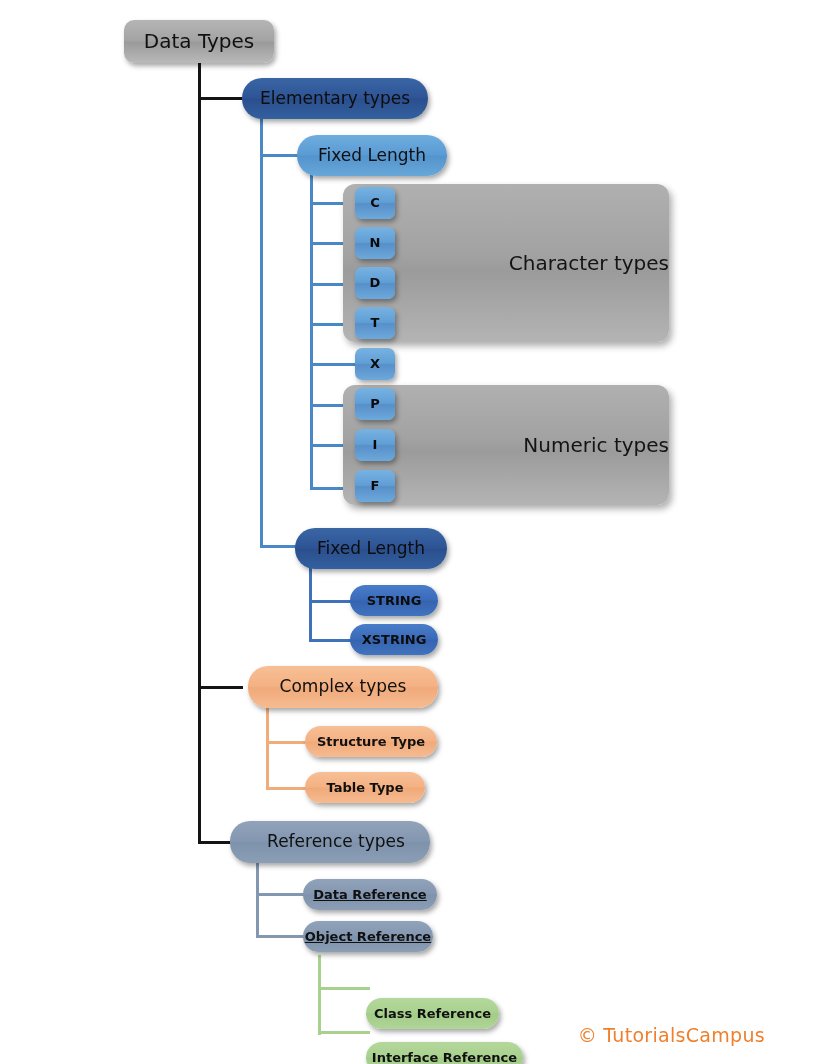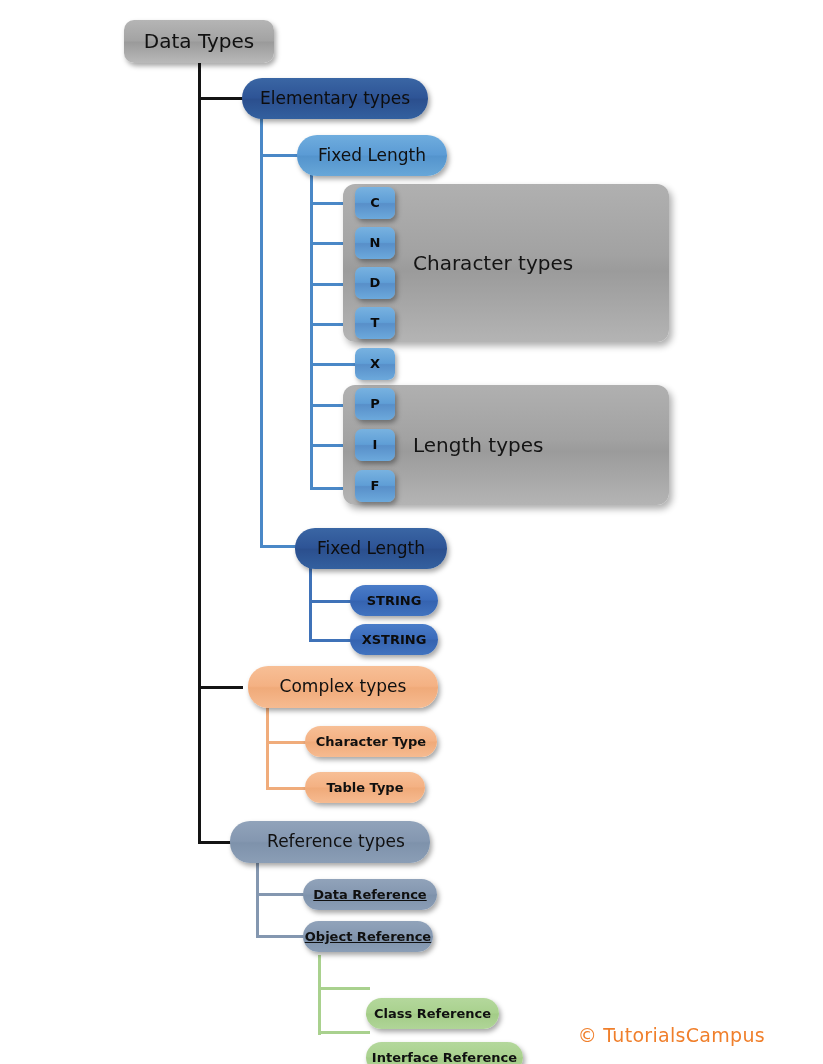--- a/index.html
+++ b/index.html
@@ -109,21 +109,21 @@
 
   
   .group-panel {
     position: absolute;
     box-sizing: border-box;
     border-radius: 12px;
     background: linear-gradient(180deg, #b0b0b0 0%, #a2a2a2 45%, #9b9b9b 55%, #b4b4b4 100%);
     box-shadow: 3px 4px 7px rgba(0,0,0,0.32);
     display: flex;
     align-items: center;
-    justify-content: flex-start;
+    justify-content: flex-end;
     color: #141414;
     font-size: 20px;
     font-family: "DejaVu Sans", sans-serif;
   }
   .group-label {
     margin-left: 70px;
   }
 
   
   #watermark {
@@ -175,21 +175,21 @@
 
   <div class="conn conn-v c-green" style="left:318px; top:955px; height:80px;"></div>
   <div class="conn conn-h c-green" style="left:318px; top:987px; width:52px;"></div>
   <div class="conn conn-h c-green" style="left:318px; top:1031px; width:52px;"></div>
 
   <div class="group-panel" style="left:343px; top:184px; width:326px; height:158px;">
     <span class="group-label">Character types</span>
   </div>
 
   <div class="group-panel" style="left:343px; top:385px; width:326px; height:120px;">
-    <span class="group-label">Length types</span>
+    <span class="group-label">Numeric types</span>
   </div>
 
   <div class="node node-root" style="left:124px; top:20px; width:150px; height:43px;">Data Types</div>
 
   <div class="node node-darkblue" style="left:242px; top:78px; width:186px; height:41px;">Elementary types</div>
 
   <div class="node node-lightblue" style="left:297px; top:135px; width:150px; height:41px;">Fixed Length</div>
 
   <div class="node node-letter" style="left:355px; top:187px; width:40px; height:32px;">C</div>
   <div class="node node-letter" style="left:355px; top:227px; width:40px; height:32px;">N</div>
@@ -200,21 +200,21 @@
   <div class="node node-letter" style="left:355px; top:429px; width:40px; height:32px;">I</div>
   <div class="node node-letter" style="left:355px; top:470px; width:40px; height:32px;">F</div>
 
   <div class="node node-darkblue" style="left:295px; top:528px; width:152px; height:41px;">Fixed Length</div>
 
   <div class="node node-midblue" style="left:350px; top:585px; width:88px; height:31px;">STRING</div>
   <div class="node node-midblue" style="left:350px; top:624px; width:88px; height:31px;">XSTRING</div>
 
   <div class="node node-orange" style="left:240px; top:666px; width:190px; height:42px;margin-left:8px;">Complex types</div>
 
-  <div class="node node-orange-sm" style="left:305px; top:726px; width:132px; height:31px;">Character Type</div>
+  <div class="node node-orange-sm" style="left:305px; top:726px; width:132px; height:31px;">Structure Type</div>
   <div class="node node-orange-sm" style="left:305px; top:772px; width:120px; height:31px;">Table Type</div>
 
   <div class="node node-slate" style="left:230px; top:821px; width:200px; height:42px;">Reference types</div>
 
   <div class="node node-slate-sm" style="left:303px; top:879px; width:134px; height:31px;">Data Reference</div>
   <div class="node node-slate-sm" style="left:303px; top:921px; width:130px; height:31px;">Object Reference</div>
 
   <div class="node node-green" style="left:366px; top:973px; width:133px; height:31px;">Class Reference</div>
   <div class="node node-green" style="left:366px; top:1017px; width:157px; height:31px;">Interface Reference</div>
 

